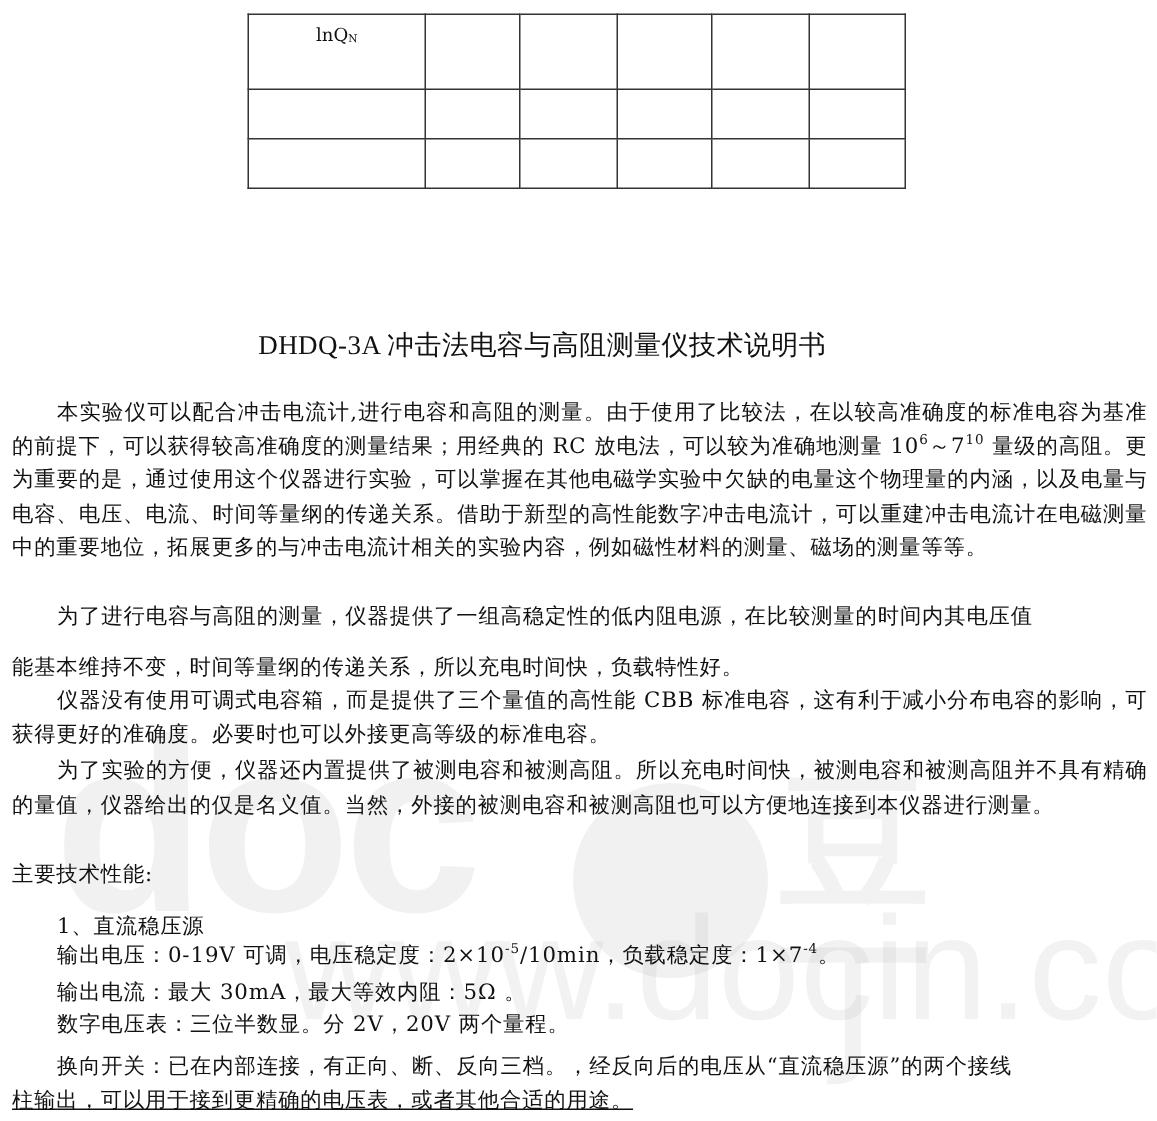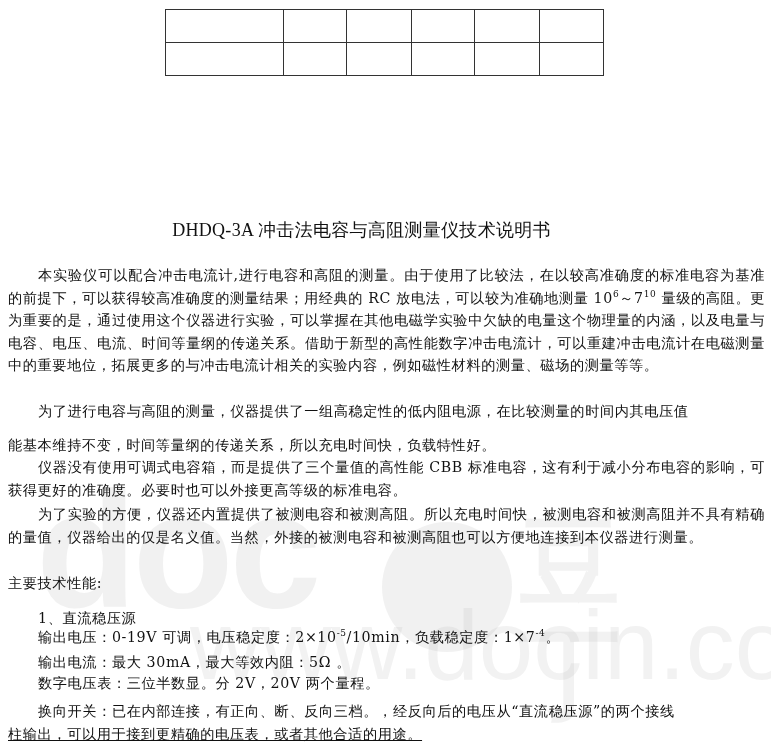--- a/index.html
+++ b/index.html
@@ -67,20 +67,28 @@
 <table class="data-table">
   <colgroup>
     <col style="width:118px">
       <col style="width:63px">
       <col style="width:65px">
       <col style="width:63px">
       <col style="width:65px">
       <col style="width:64px">
   </colgroup>
   <tbody>
+      <tr style="height:50px">
+    <td class="cell-label"><span>lnQ</span><sub>N</sub></td>
+    <td></td>
+    <td></td>
+    <td></td>
+    <td></td>
+    <td></td>
+  </tr>
   <tr style="height:33px">
     <td></td>
     <td></td>
     <td></td>
     <td></td>
     <td></td>
     <td></td>
   </tr>
   <tr style="height:33px">
     <td></td>

